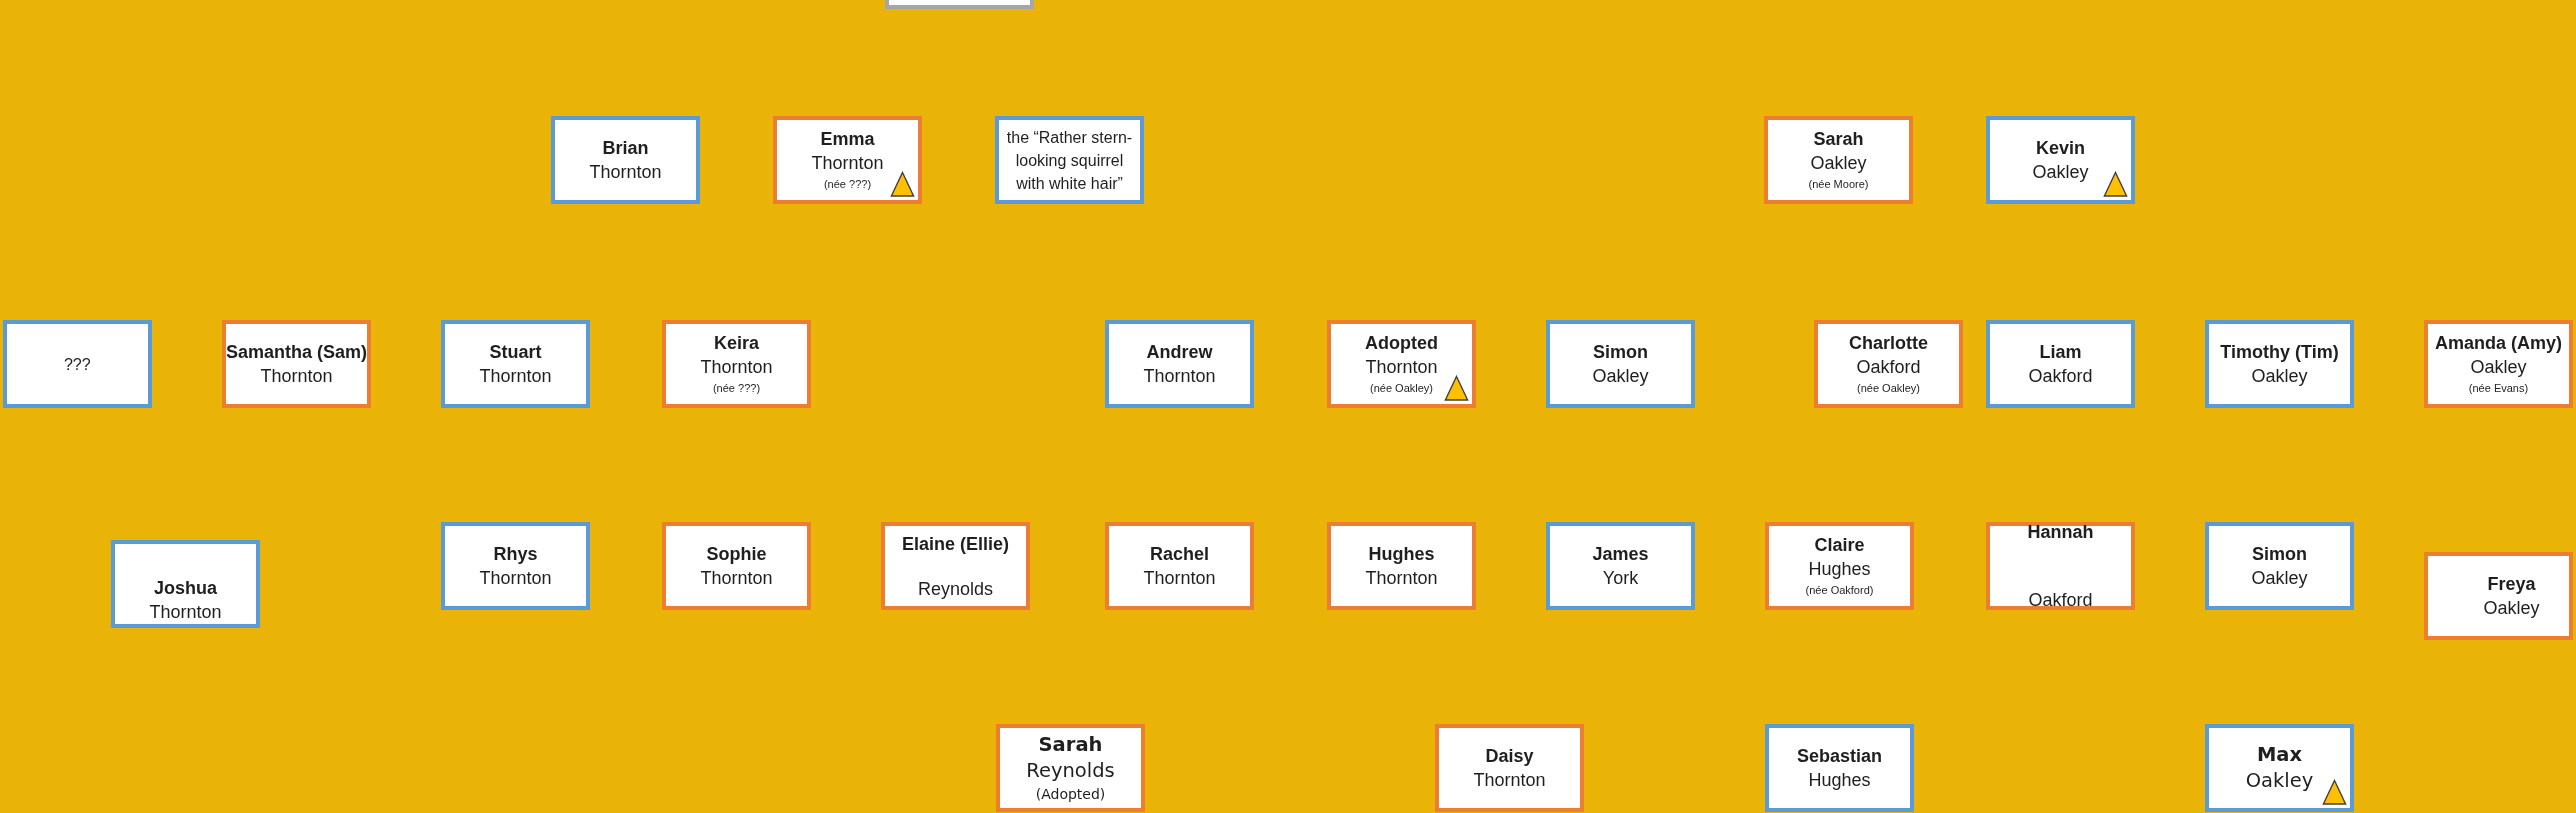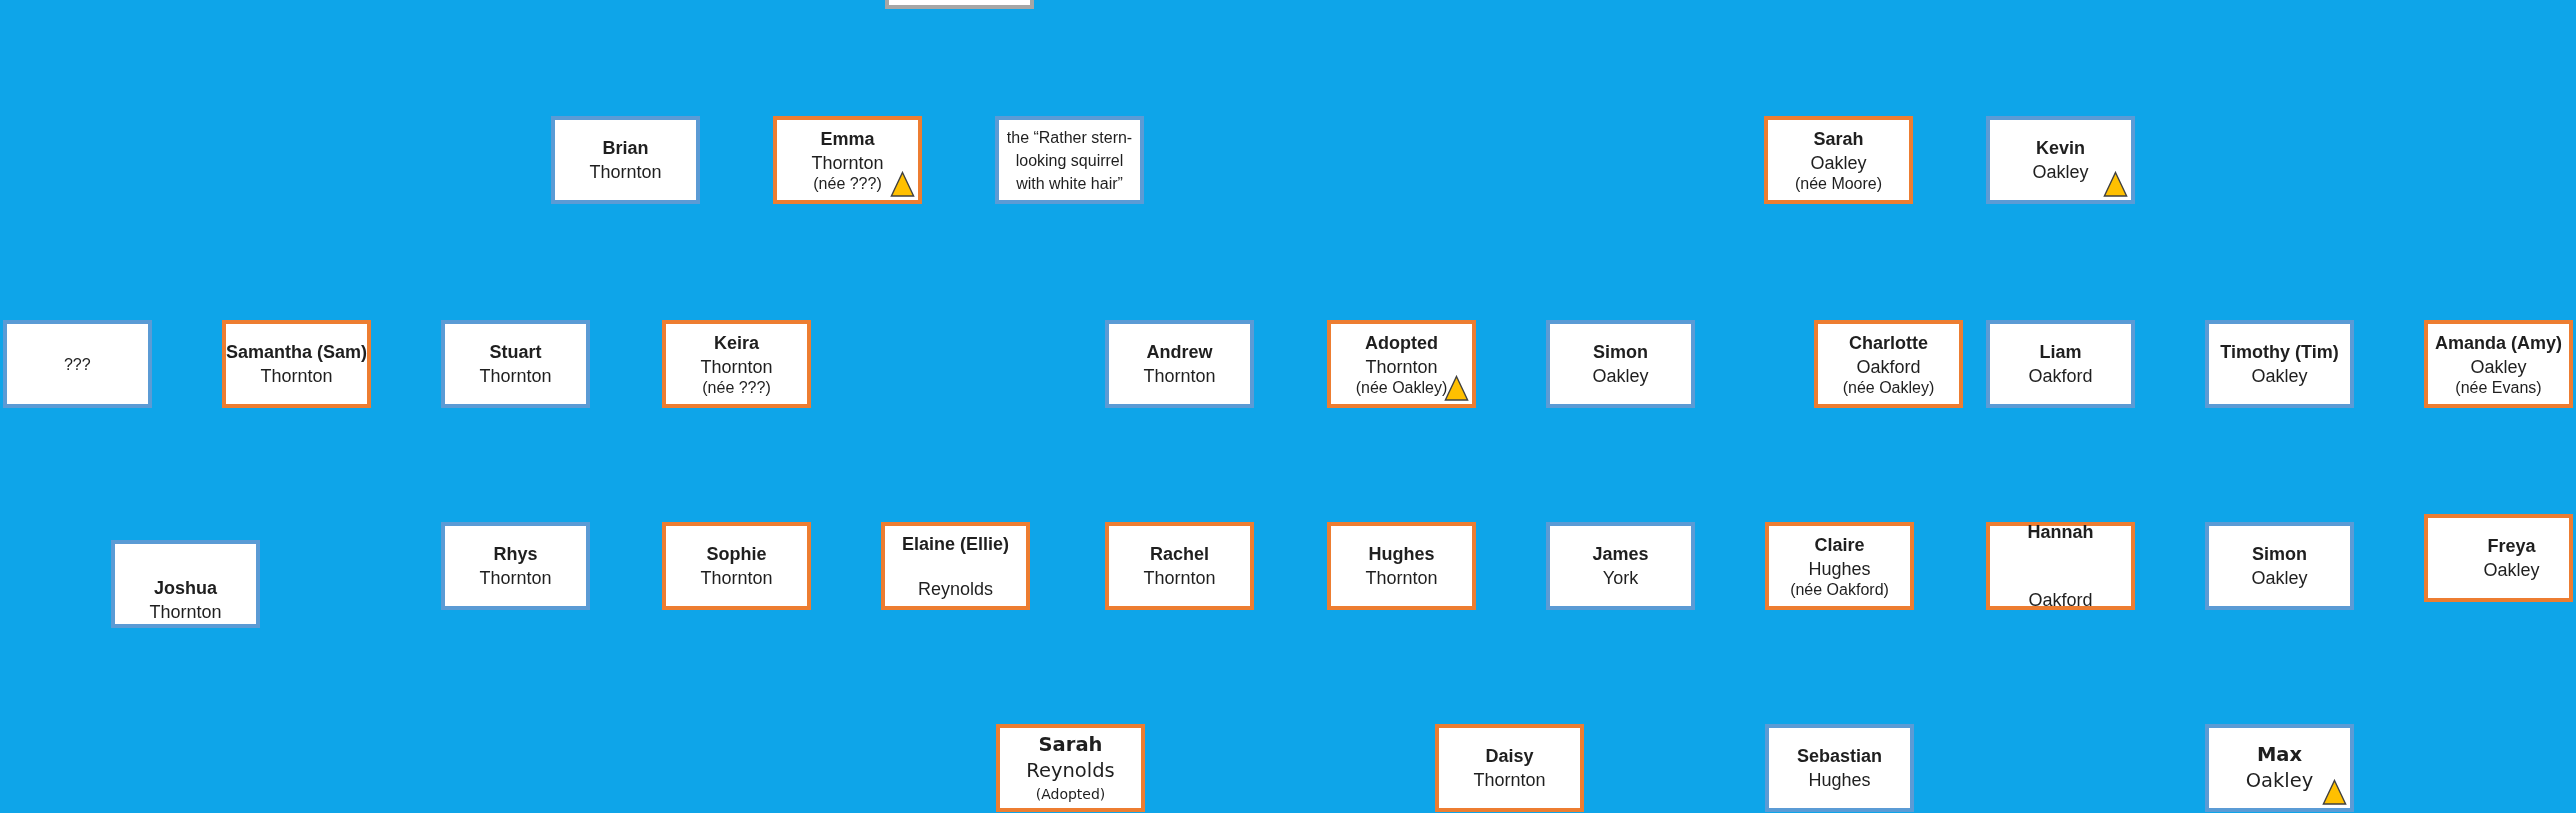--- a/index.html
+++ b/index.html
@@ -4,21 +4,21 @@
 <style>
   html, body {
     margin: 0;
     padding: 0;
     background: #000000;
   }
   #canvas {
     position: relative;
     width: 2576px;
     height: 814px;
-    background: #0ea5e9;
+    background: #eab308;
     overflow: hidden;
     font-family: "Liberation Sans", sans-serif;
   }
   .person-box {
     position: absolute;
     width: 149px;
     height: 88px;
     box-sizing: border-box;
     background: #FFFFFF;
     border: 4.2px solid #888888;
@@ -39,21 +39,21 @@
     white-space: nowrap;
   }
   .surname {
     font-weight: normal;
     font-size: 18px;
     line-height: 24px;
     white-space: nowrap;
   }
   .nee {
     font-weight: normal;
-    font-size: 16px;
+    font-size: 11px;
     line-height: 18px;
     white-space: nowrap;
   }
   .plainline {
     font-weight: normal;
     font-size: 16px;
     line-height: 23px;
     white-space: nowrap;
   }
   .person-box.wide { font-family: "DejaVu Sans", sans-serif; }
@@ -213,21 +213,21 @@
       <div class="person-box orange" style="left: 1986px; top: 522px; gap: 44px;">
     <span class="given">Hannah</span>
     <span class="surname">Oakford</span>
 
   </div>
       <div class="person-box blue" style="left: 2205px; top: 522px;">
     <span class="given">Simon</span>
     <span class="surname">Oakley</span>
 
   </div>
-      <div class="person-box orange" style="left: 2424px; top: 514px; padding-left: 26px;">
+      <div class="person-box orange" style="left: 2424px; top: 552px; padding-left: 26px;">
     <span class="given">Freya</span>
     <span class="surname">Oakley</span>
 
   </div>
       <div class="person-box orange wide" style="left: 996px; top: 724px;">
     <span class="given">Sarah</span>
     <span class="surname">Reynolds</span>
     <span class="nee">(Adopted)</span>
 
   </div>

